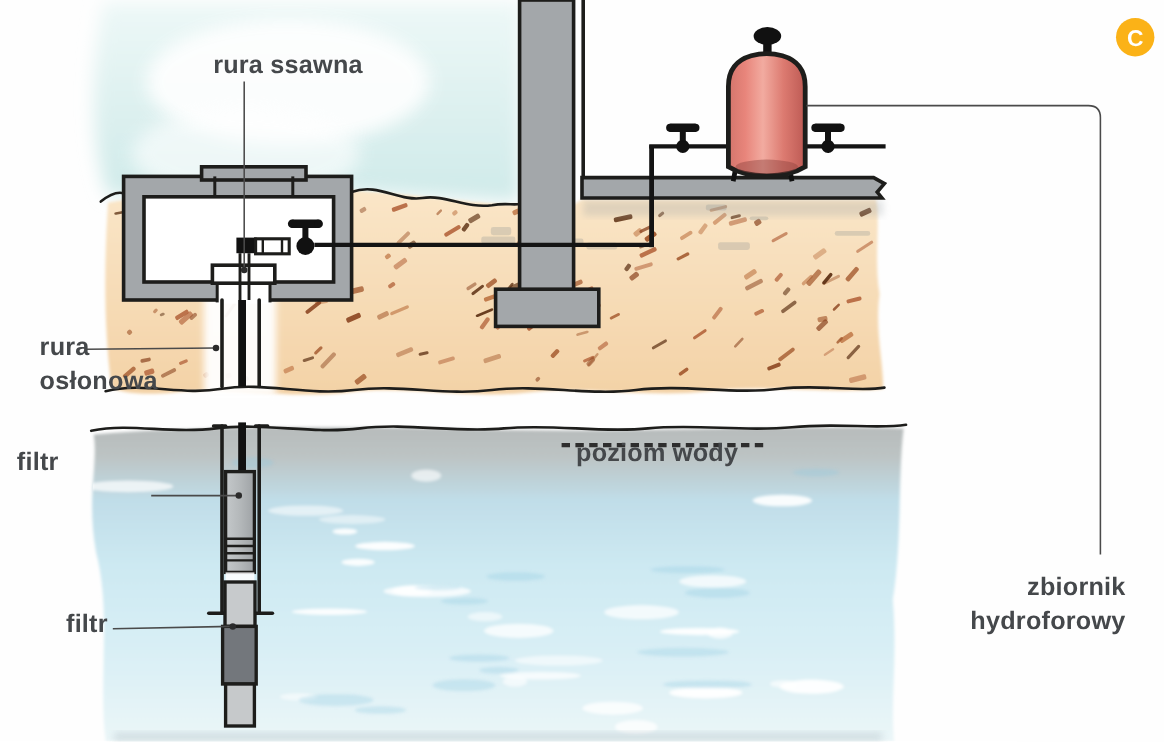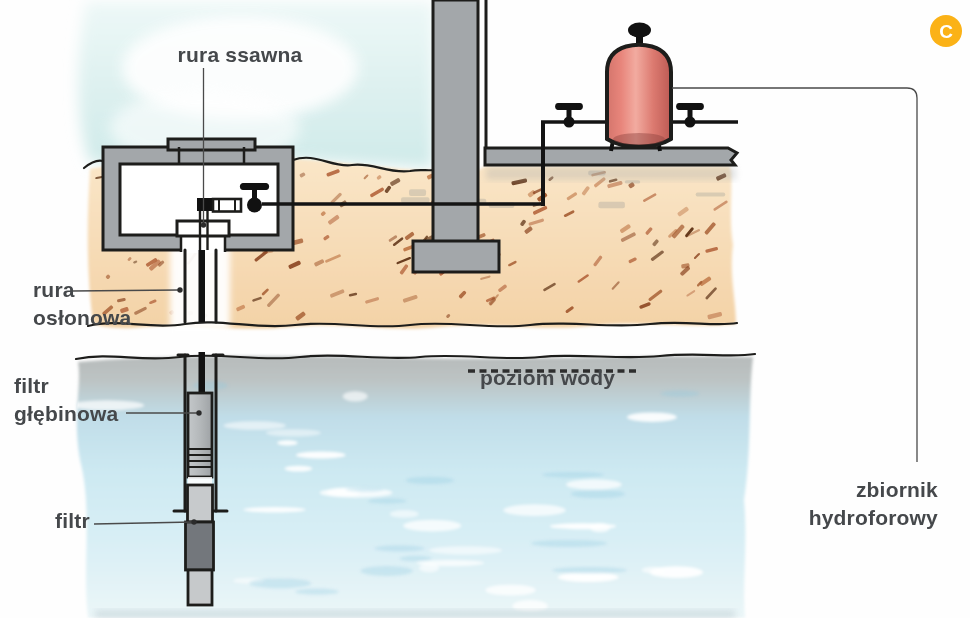--- a/index.html
+++ b/index.html
@@ -408,21 +408,20 @@
 
 <div class="lbl" style="left:175px;top:41px;width:130px;text-align:center;">
   <span>rura ssawna</span>
 </div>
 <div class="lbl" style="left:21px;top:276px;margin-left:12px;">
   <span>rura</span>
   <span>osłonowa</span>
 </div>
 <div class="lbl" style="left:14px;top:372px;">
   <span>filtr</span>
-  <span>głębinowa</span>
 </div>
 <div class="lbl" style="left:55px;top:507px;">
   <span>filtr</span>
 </div>
 <div class="lbl" style="left:480px;top:364px;">
   <span>poziom wody</span>
 </div>
 <div class="lbl" style="left:740px;top:476px;width:198px;text-align:right;">
   <span>zbiornik</span>
   <span>hydroforowy</span>

